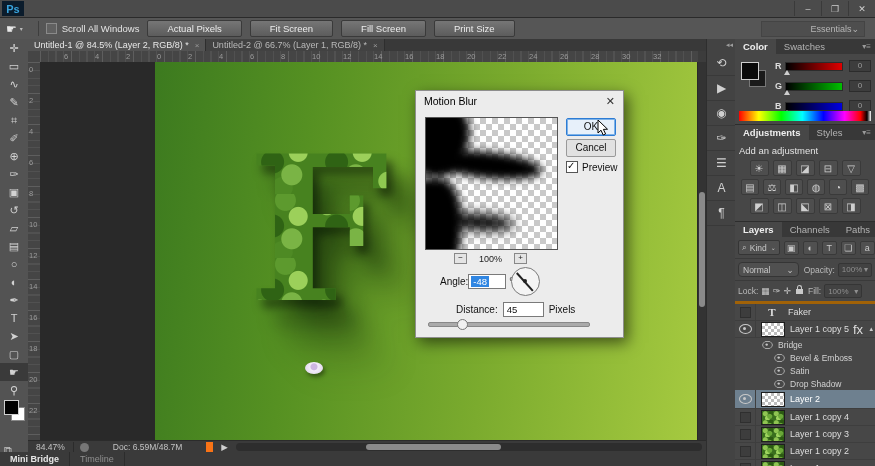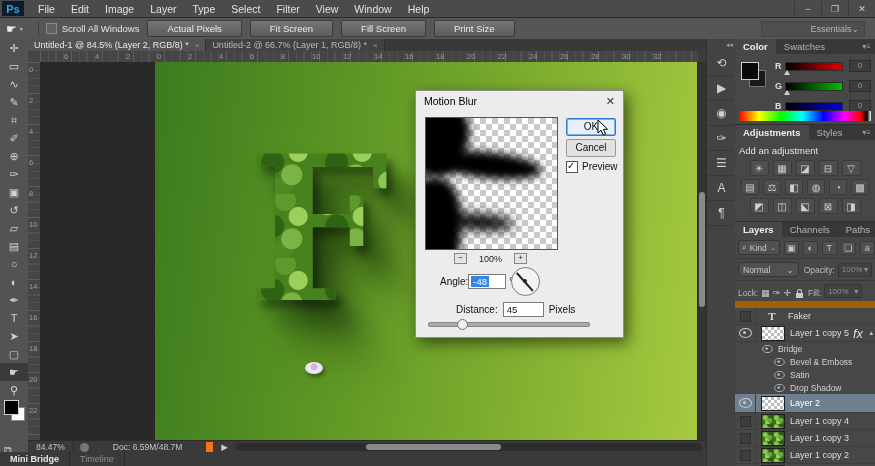--- a/index.html
+++ b/index.html
@@ -124,21 +124,21 @@
            padding:0 3px;color:#c9c9c9;font-size:8.5px;border-radius:2px}
   #kindbox .car{font-size:6px;margin-left:4px}
   .lf-ic{margin-left:4px;width:13px;height:12px;display:flex;align-items:center;justify-content:center;
          color:#c9c9c9;font-size:9px;background:#505050;border:1px solid #393939;border-radius:2px}
   #lblend{display:flex;align-items:center;padding:3px 3px;border-bottom:1px solid #3a3a3a}
   #blendbox{width:58px;height:13px;background:#505050;border:1px solid #353535;color:#c9c9c9;font-size:8.5px;
             display:flex;align-items:center;justify-content:space-between;padding:0 4px;border-radius:4px}
   .minilab{font-size:8.5px;color:#b9b9b9;margin-left:5px}
   .valbox{width:30px;height:12px;background:#424242;border:1px solid #353535;color:#8f8f8f;font-size:8px;
           display:flex;align-items:center;justify-content:space-between;padding:0 3px;margin-left:3px;border-radius:2px}
-  #llock{display:flex;align-items:flex-end;padding:3px 3px;border-bottom:7px solid #a16207}
+  #llock{display:flex;align-items:center;padding:3px 3px;border-bottom:3px solid #a16207}
   .lock-ic{margin-left:3px;color:#c9c9c9;font-size:9px}
   .lockglyph{display:inline-block;width:7px;height:5px;background:#c9c9c9;position:relative;margin-left:5px}
   .lockglyph::before{content:"";position:absolute;top:-4px;left:1px;width:3px;height:3px;
                      border:1px solid #c9c9c9;border-bottom:none;border-radius:3px 3px 0 0}
   #layerlist{position:relative;overflow:hidden;height:183px;background:#474747}
   .layer-row{display:flex;align-items:center;border-bottom:1px solid #3e3e3e;height:16px;position:relative}
   .layer-row.eff{height:13px;border-bottom:none}
   .layer-row.selected{background:#6e808f;height:18px}
   .eyecell{width:20px;height:100%;border-right:1px solid #3e3e3e;display:flex;align-items:center;justify-content:center;flex:0 0 20px}
   .eye{width:11px;height:8px;border:1px solid #c8c8c8;border-radius:50%;position:relative}
@@ -149,21 +149,21 @@
   .checker{background:conic-gradient(#bdbdbd 25%,#fff 0 50%,#bdbdbd 0 75%,#fff 0);background-size:6px 6px}
   .thumb-green{background-color:#3a6f1e;background-image:
      radial-gradient(circle at 30% 30%,#8fc452 0 2px,transparent 3px),
      radial-gradient(circle at 70% 60%,#6aa838 0 2px,transparent 3px),
      radial-gradient(circle at 50% 80%,#9ed45e 0 2px,transparent 3px),
      radial-gradient(circle at 85% 20%,#2c5a12 0 2px,transparent 3px);background-size:11px 9px}
   .thumb-t{width:22px;height:13px;margin:0 5px;flex:0 0 22px;display:flex;align-items:center;justify-content:center;
            color:#ddd;font-size:11px;font-weight:bold;font-family:"Liberation Serif",serif}
   .lname{font-size:9px;color:#dedede;white-space:nowrap}
   .layer-row.selected .lname{color:#fff}
-  .fxbadge{position:absolute;right:12px;font-size:13px;font-style:italic;color:#ddd}
+  .fxbadge{position:absolute;right:12px;font-size:13px;color:#ddd}
   .fxarrow{position:absolute;right:2px;font-size:7px;color:#ccc}
   .effname{font-size:8.5px;color:#d2d2d2;margin-left:4px}
   .ind1{margin-left:26px}.ind2{margin-left:38px}
   
   #dialog{left:415px;top:90px;width:207px;height:246px;background:#ececec;border:1px solid #8e8e8e;
           box-shadow:4px 5px 14px rgba(0,0,0,.55);color:#111;font-size:10.5px}
   #dlg-title{height:20px;display:flex;align-items:center;padding:0 8px;font-size:10.5px;color:#000}
   #dlg-close{margin-left:auto;font-size:11px;color:#333}
   #dlg-preview{position:absolute;left:9px;top:26px;width:131px;height:131px;border:1px solid #555;
                background:conic-gradient(#c9c9c9 25%,#fff 0 50%,#c9c9c9 0 75%,#fff 0);background-size:12px 12px;overflow:hidden}
@@ -171,21 +171,21 @@
   #blob1{left:-18px;top:-16px;width:60px;height:75px;border-radius:45%;transform:rotate(18deg)}
   #blob2{left:6px;top:34px;width:110px;height:26px;border-radius:50%;transform:rotate(6deg)}
   #blob3{left:-20px;top:60px;width:55px;height:95px;border-radius:40%}
   #blob4{left:18px;top:96px;width:70px;height:16px;border-radius:50%;transform:rotate(4deg);filter:blur(6px)}
   #dlg-zoomrow{position:absolute;left:9px;top:162px;width:131px;display:flex;align-items:center;justify-content:center;font-size:9px;color:#222}
   .zbtn{width:11px;height:9px;border:1px solid #888;background:#e4e4e4;font-size:8px;line-height:7px;text-align:center;margin:0 12px}
   #dlg-ok{position:absolute;left:150px;top:27px;width:48px;height:16px;background:#e7f0fa;border:1px solid #2d7cd4;
           box-shadow:0 0 0 1px #7db2e8 inset;font-size:10px;text-align:center;line-height:15px;border-radius:2px}
   #dlg-cancel{position:absolute;left:150px;top:48px;width:48px;height:16px;background:#e1e1e1;border:1px solid #999;
           font-size:10px;text-align:center;line-height:15px;border-radius:2px}
-  #dlg-prevchk{position:absolute;left:150px;top:70px;display:flex;font-size:10px}
+  #dlg-prevchk{position:absolute;left:150px;top:70px;display:flex;align-items:center;font-size:10px}
   #chkbox{width:10px;height:10px;border:1px solid #555;background:#fff;margin-right:4px;position:relative}
   #chkbox::after{content:"✓";position:absolute;left:0px;top:-2px;font-size:10px;color:#111}
   #angle-row{position:absolute;left:24px;top:183px;display:flex;align-items:center;font-size:10px}
   #angle-input{width:32px;height:13px;border:1px solid #7a7a7a;background:#fff;
                display:flex;align-items:center;padding:0 2px}
   #angle-sel{background:#3086e2;color:#fff;padding:0 2px;font-size:9.5px}
   #deg{margin-left:3px}
   #dial{position:absolute;left:95px;top:176px;width:27px;height:27px;border:1px solid #7a7a7a;border-radius:50%;background:#f4f4f4}
   #dial-line{position:absolute;left:1px;top:12.5px;width:24px;height:1.5px;background:#222;transform:rotate(48deg)}
   #dial-dot{position:absolute;left:11px;top:11px;width:4px;height:4px;background:#222;border-radius:50%}
@@ -195,32 +195,20 @@
   #slider{position:absolute;left:12px;top:231px;width:160px;height:3px;background:#aaa;border:1px solid #888;border-radius:2px}
   #slider-handle{position:absolute;left:28px;top:-4px;width:9px;height:9px;background:#f0f0f0;border:1px solid #777;border-radius:50%}
   
   #cursor{left:597px;top:120px;width:12px;height:16px}
 </style>
 </head>
 <body>
 
 <div id="menubar" class="abs">
   <div id="ps-logo">Ps</div>
-  <div id="menu-items" style="display:flex">
-      <span class="menu-item">File</span>
-      <span class="menu-item">Edit</span>
-      <span class="menu-item">Image</span>
-      <span class="menu-item">Layer</span>
-      <span class="menu-item">Type</span>
-      <span class="menu-item">Select</span>
-      <span class="menu-item">Filter</span>
-      <span class="menu-item">View</span>
-      <span class="menu-item">Window</span>
-      <span class="menu-item">Help</span>
-    </div>
   <div id="win-controls">
       <span class="win-btn">–</span>
       <span class="win-btn">❐</span>
       <span class="win-btn">✕</span>
     </div>
 </div>
 
 <div id="optionsbar" class="abs">
   <div id="tool-preset">
     <span class="g">☛</span>

